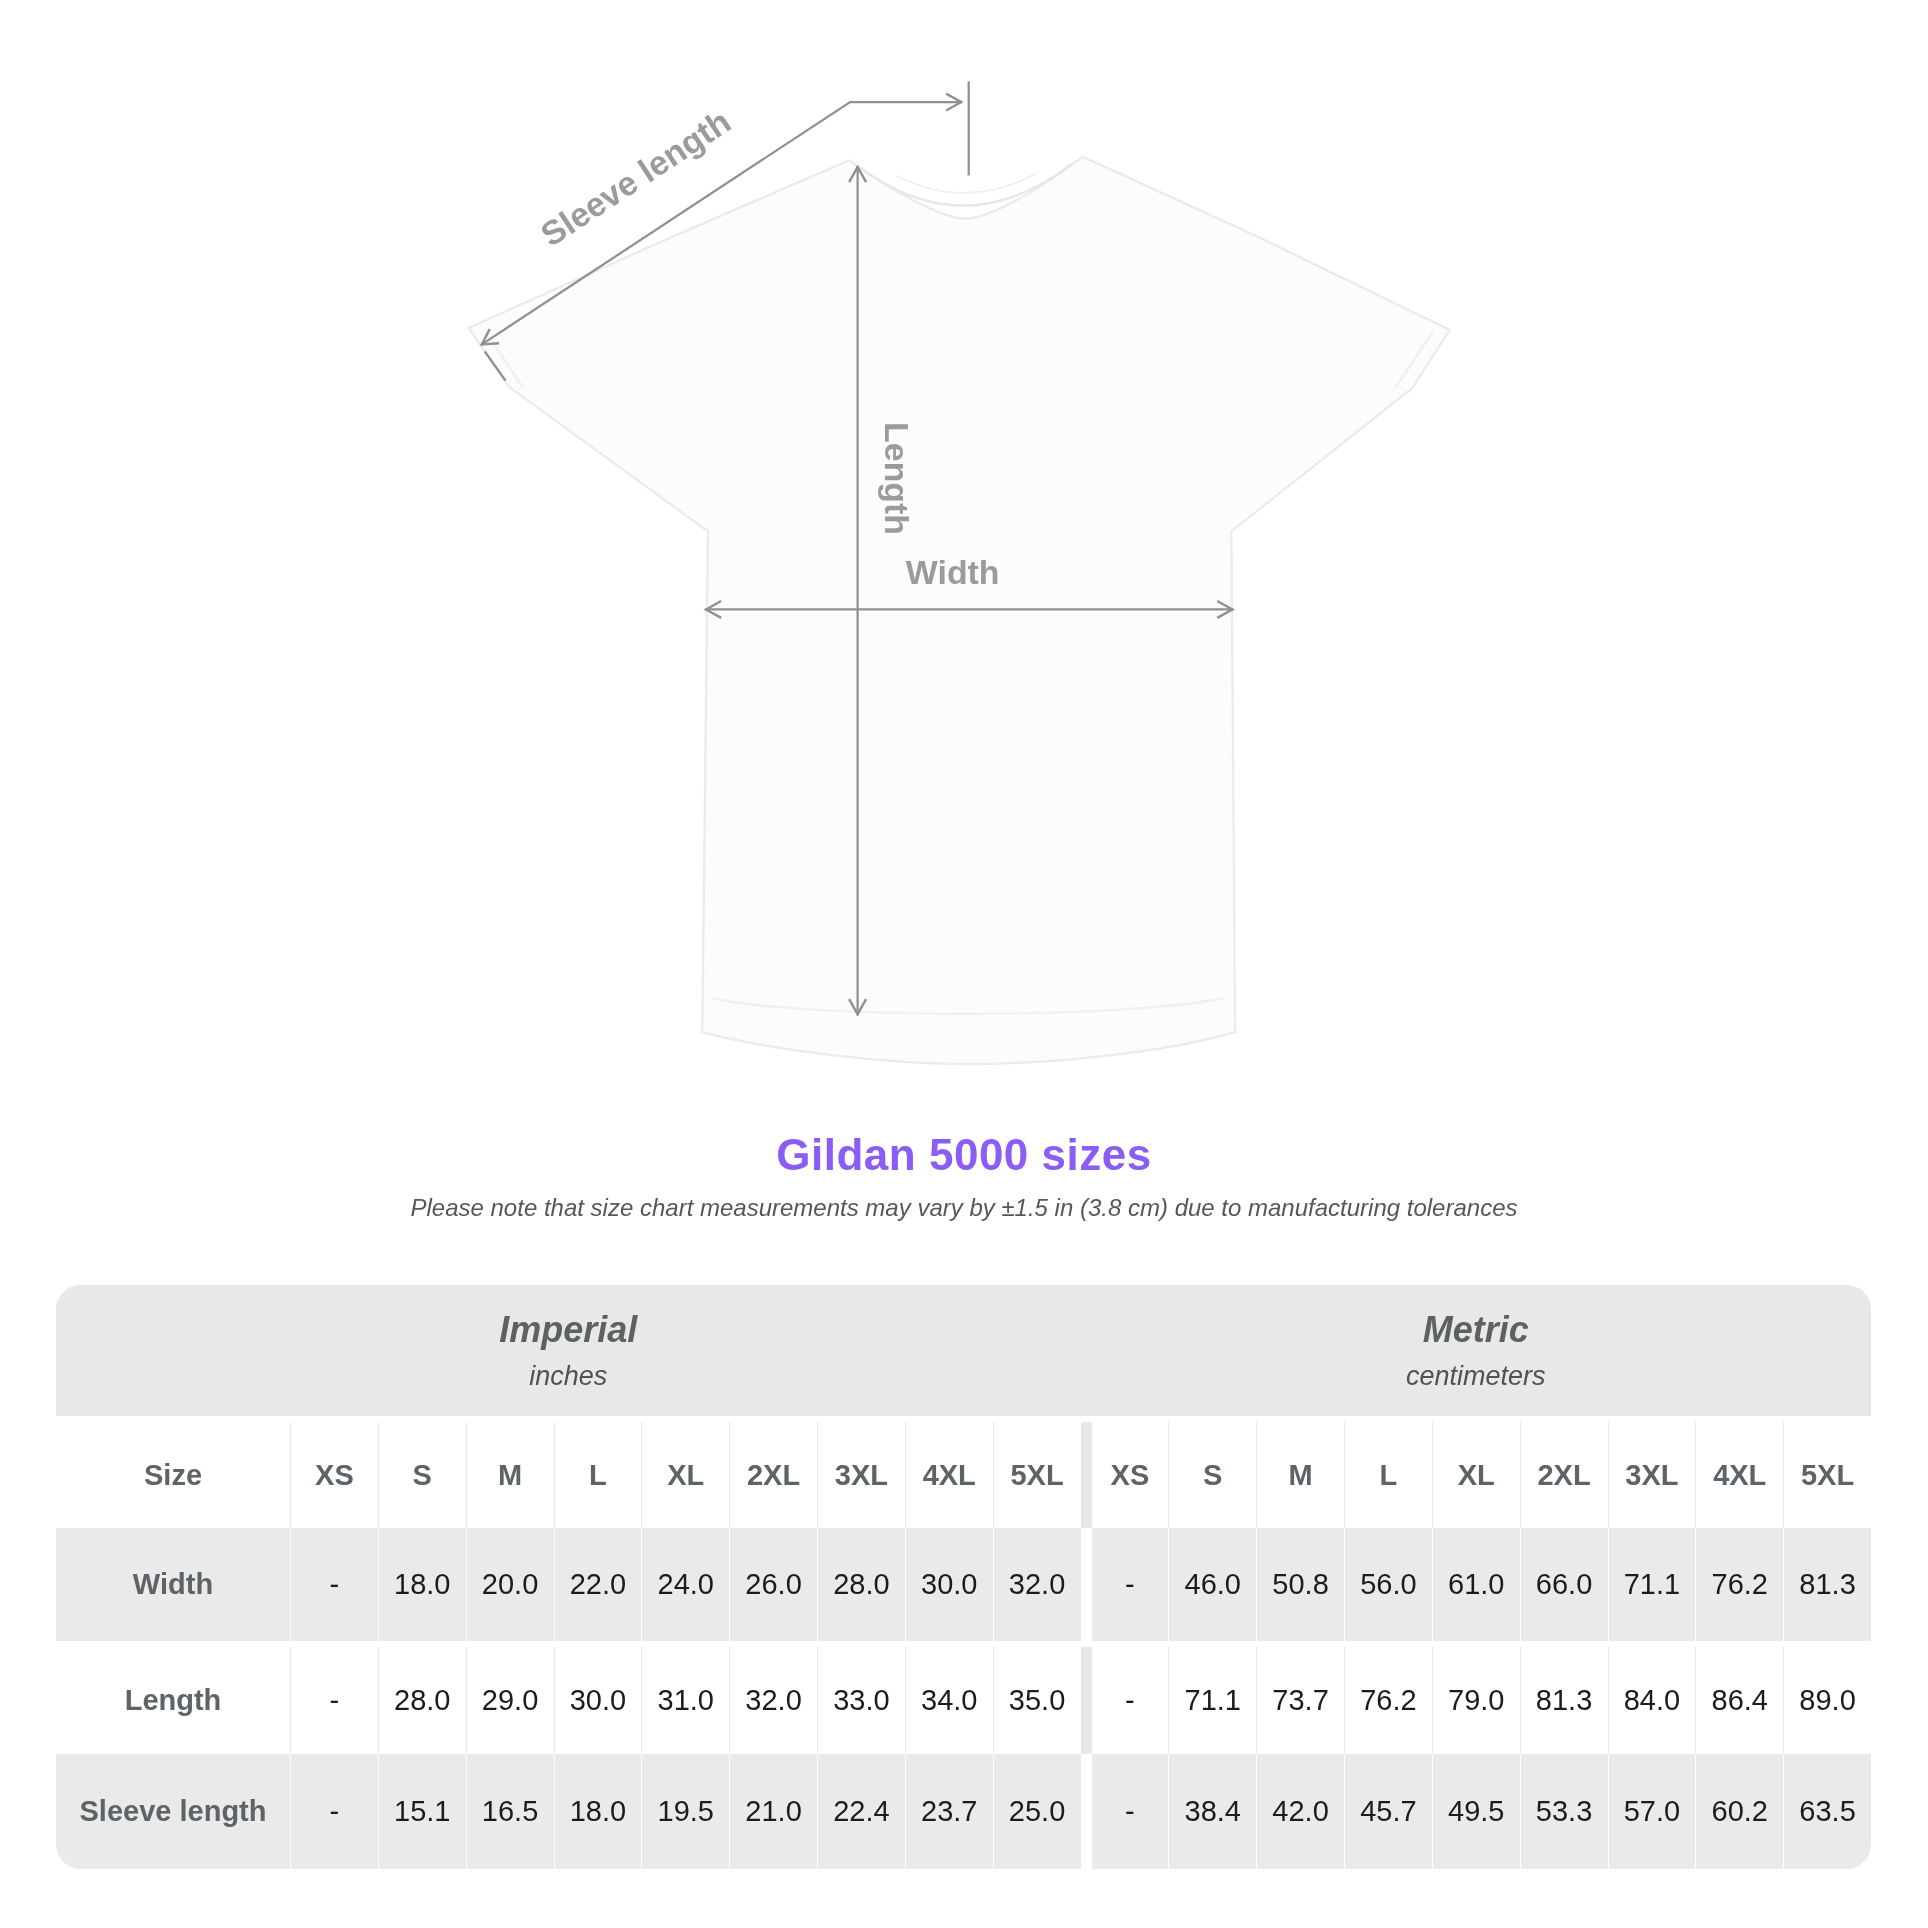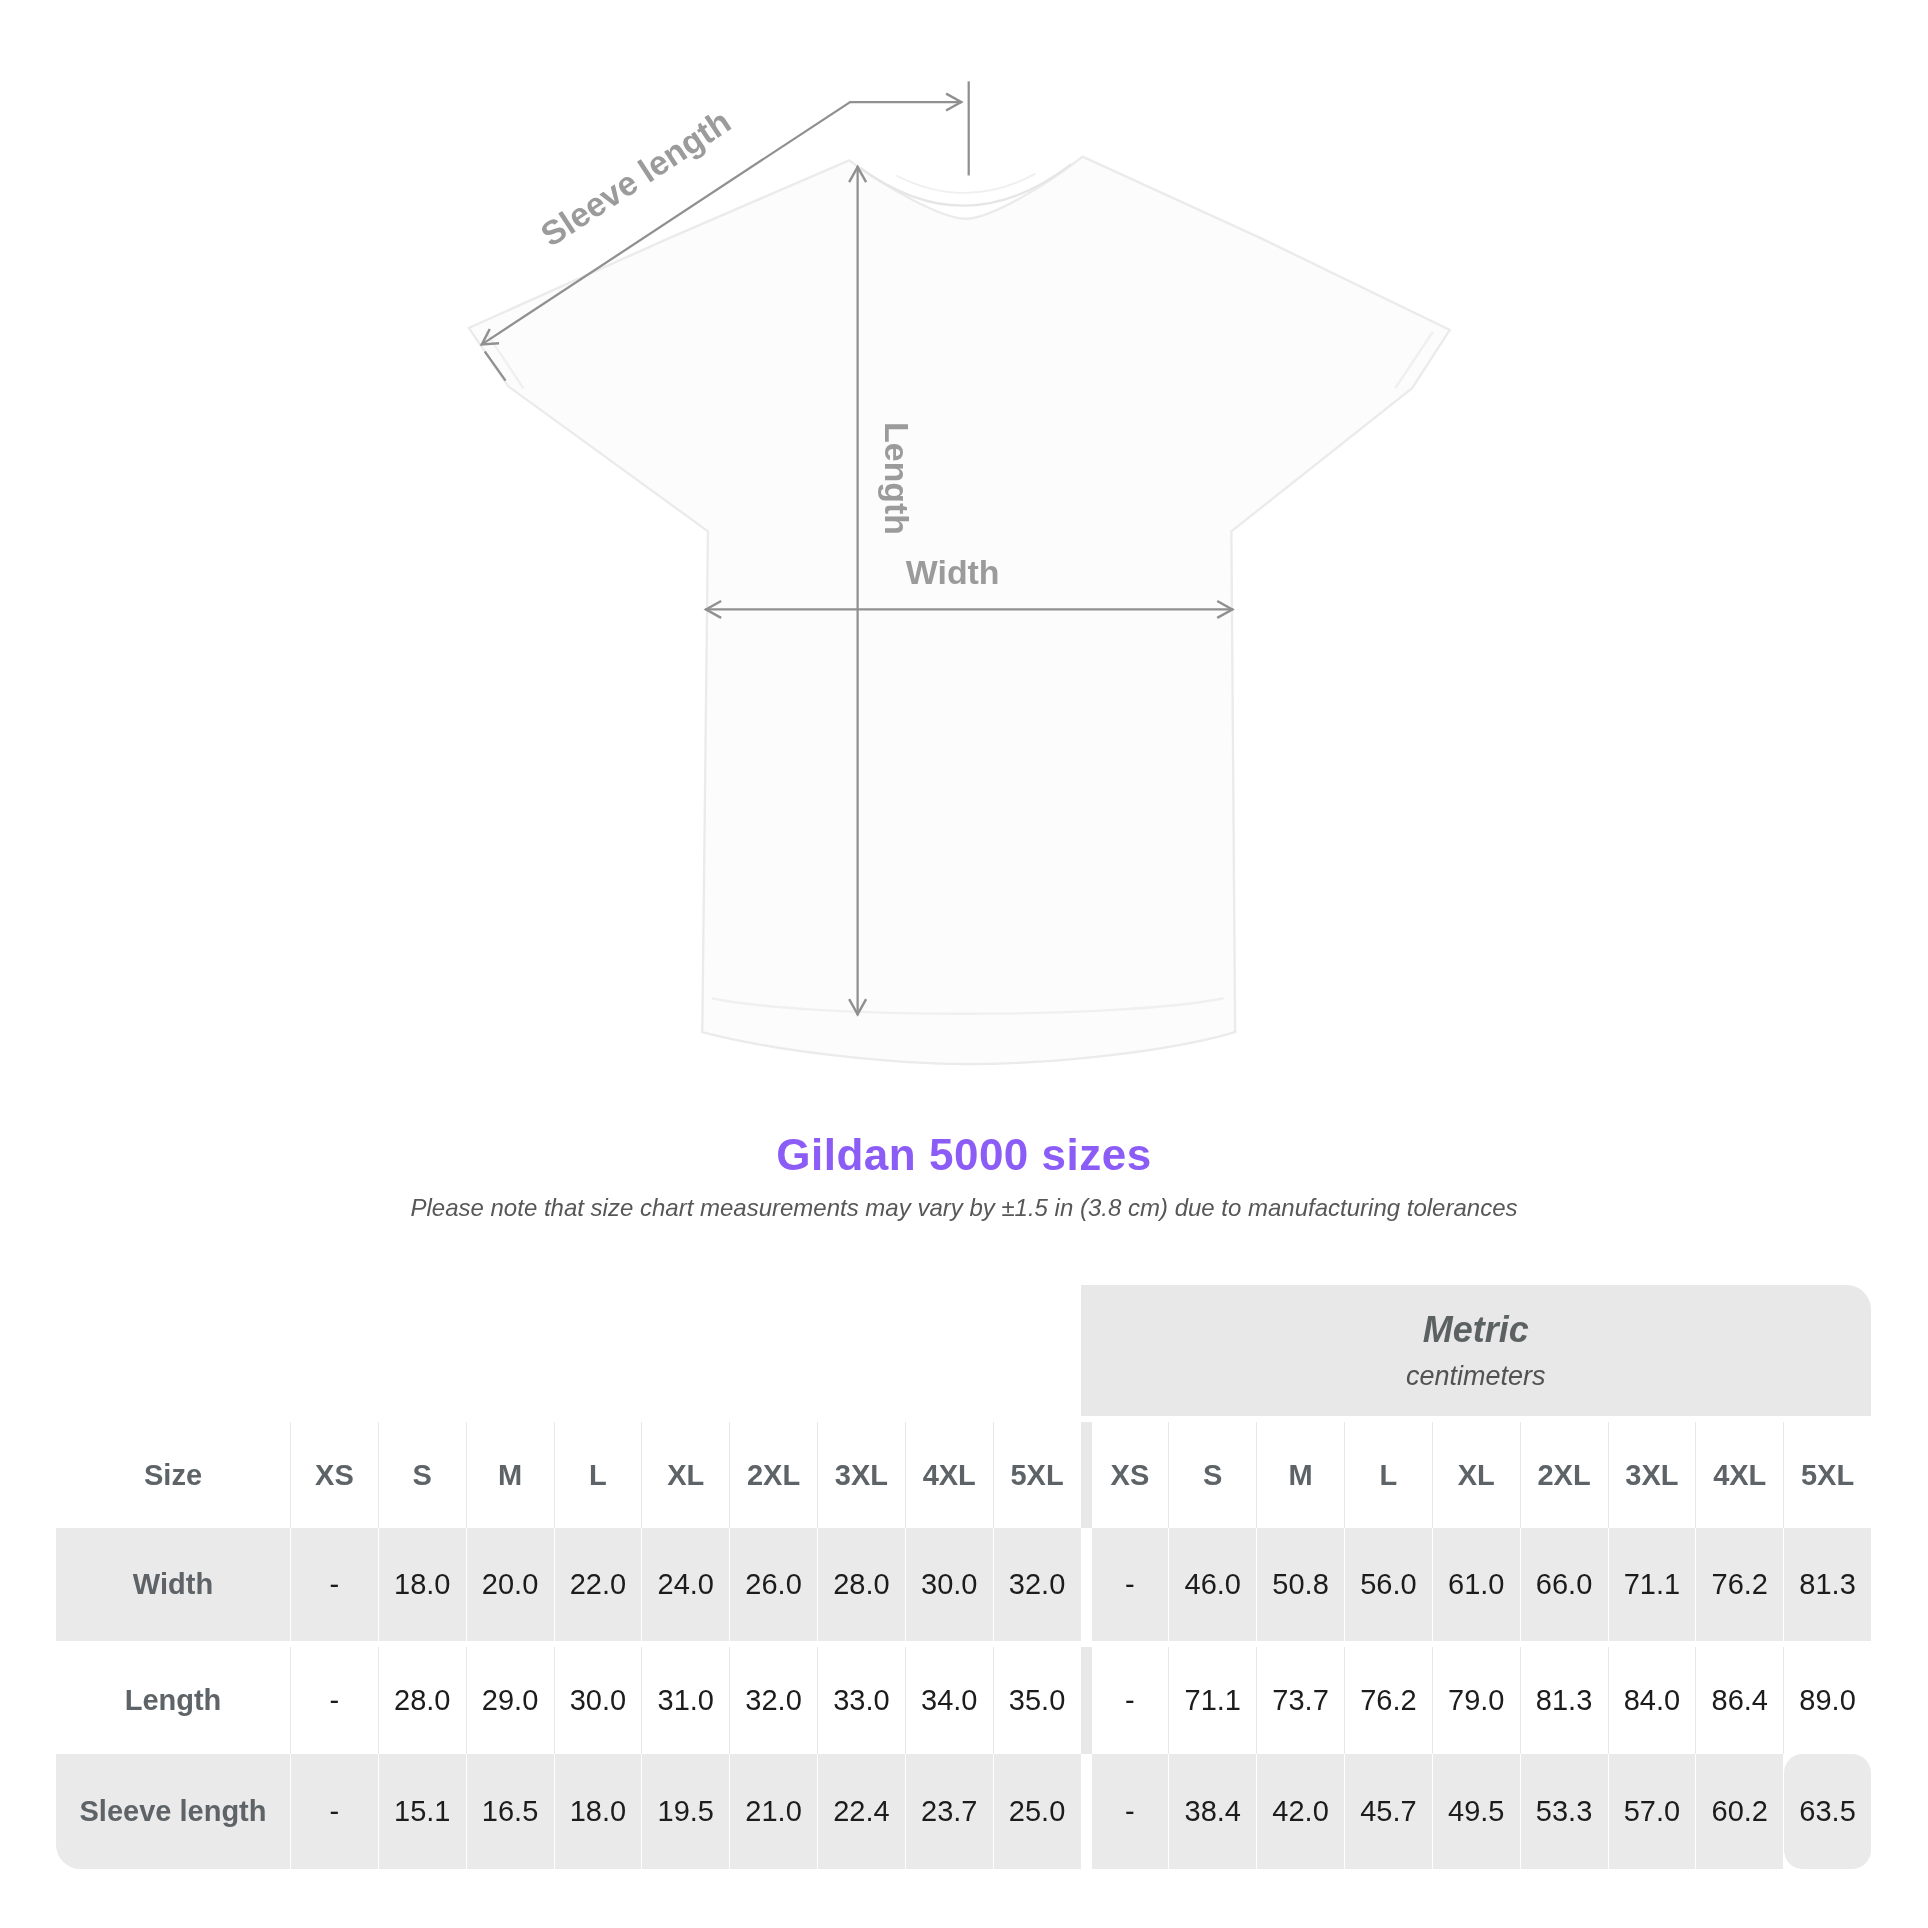--- a/index.html
+++ b/index.html
@@ -20,21 +20,21 @@
   .band-title{font-size:36px;font-weight:bold;font-style:italic;color:#5c6262;}
   .band-unit{font-size:27px;font-style:italic;color:#525252;}
   .row{display:contents;}
   .cell{display:flex;align-items:center;justify-content:center;font-size:29px;color:#1c1c1c;}
   .rw .cell{background:#ffffff;border-left:1.9px solid #e9e8e8;margin-top:6px;}
   .rg .cell{background:#ebeaea;border-left:1.9px solid #ffffff;}
   .cell.first{border-left:none !important;}
   .cell.sep{border-left-width:11.3px !important;}
   .cell.th,.cell.rl{font-weight:bold;color:#5d6366;}
   .corner-bl{border-bottom-left-radius:24.5px;}
-  .corner-br{border-bottom-right-radius:24.5px;border-radius:19px;}
+  .corner-br{border-bottom-right-radius:24.5px;}
 </style>
 </head>
 <body>
 
 <div id="screen">
 
   <svg id="diagram" width="1928" height="1121" viewBox="0 0 2048 1190">
     <defs>
       <marker id="arr" viewBox="0 0 26 26" refX="22" refY="13" markerWidth="26" markerHeight="26" markerUnits="userSpaceOnUse" orient="auto-start-reverse">
         <path d="M5,4 L21,13 L5,22" fill="none" stroke="#909090" stroke-width="2.6"></path>
@@ -66,20 +66,24 @@
       <text transform="translate(940,448) rotate(90)">Length</text>
       <text text-anchor="middle" x="1012" y="620">Width</text>
     </g>
   </svg>
 
   <div class="title">Gildan 5000 sizes</div>
   <div class="subtitle">Please note that size chart measurements may vary by ±1.5 in (3.8 cm) due to manufacturing tolerances</div>
 
   <div class="size-table">
 
+    <div class="band band-left">
+      <div class="band-title">Imperial</div>
+      <div class="band-unit">inches</div>
+    </div>
     <div class="band band-right">
       <div class="band-title">Metric</div>
       <div class="band-unit">centimeters</div>
     </div>
 
     <div class="row rw">
       <div class="cell th first">Size</div>
       <div class="cell th">XS</div>
       <div class="cell th">S</div>
       <div class="cell th">M</div>

